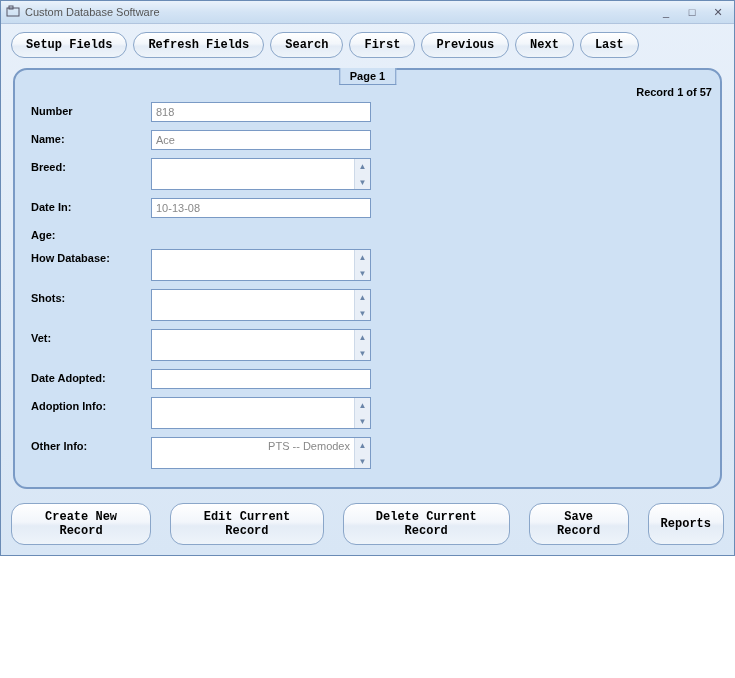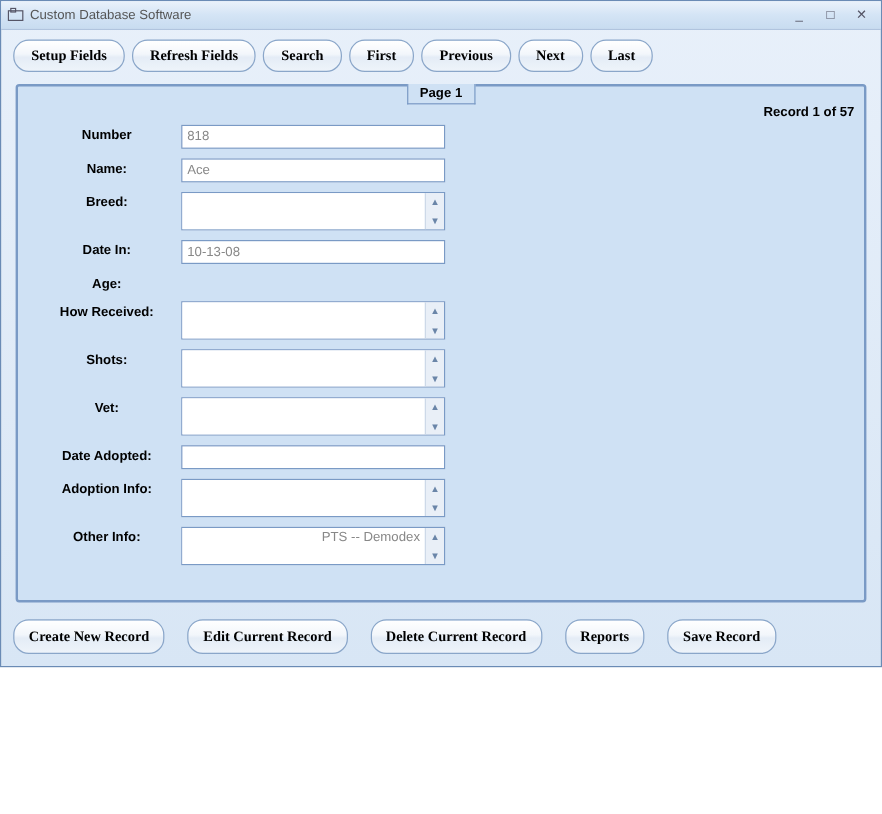--- a/index.html
+++ b/index.html
@@ -48,32 +48,32 @@
 .toolbar {
   padding: 8px 10px 4px 10px;
   display: flex;
   gap: 6px;
 }
 .btn {
   background: linear-gradient(to bottom, #ffffff 0%, #f2f6fb 45%, #e4ecf6 55%, #eef4fa 100%);
   border: 1px solid #8aa6c9;
   border-radius: 13px;
   padding: 5px 14px;
-  font-family: Liberation Serif, serif;
+  font-family: Liberation Mono, monospace;
   font-size: 12px;
   font-weight: bold;
   color: #000;
   cursor: pointer;
   min-height: 26px;
 }
 .content-frame {
   margin: 6px 12px 8px 12px;
   flex: 1;
   border: 2px solid #7a9ac5;
-  border-radius: 3px;
+  border-radius: 14px;
   background: #cfe1f4;
   position: relative;
   padding: 24px 16px 10px 16px;
 }
 .page-tab {
   position: absolute;
   top: -2px;
   left: 50%;
   transform: translateX(-50%);
   background: #cfe1f4;
@@ -93,21 +93,21 @@
 .form-area {
   margin-top: 8px;
 }
 .form-row {
   display: flex;
   align-items: flex-start;
   margin-bottom: 8px;
 }
 .form-label {
   width: 120px;
-  text-align: center;
+  text-align: left;
   padding-right: 4px;
   padding-top: 3px;
   font-size: 11px;
   font-weight: bold;
 }
 .text-input {
   width: 220px;
   height: 20px;
   border: 1px solid #7a9ac5;
   background: #ffffff;
@@ -218,21 +218,21 @@
       <div class="form-row">
         <div class="form-label">Date In:</div>
         <input class="text-input" value="10-13-08" style="">
       </div>
 
       <div class="form-row">
         <div class="form-label">Age:</div>
       </div>
 
       <div class="form-row">
-        <div class="form-label">How Received:</div>
+        <div class="form-label">How Database:</div>
         <div class="textarea-wrap">
           <textarea class="textarea-input" style=""></textarea>
           <div class="scroll-stub">
             <div class="scroll-arrow">▲</div>
             <div class="scroll-arrow">▼</div>
           </div>
         </div>
       </div>
 
       <div class="form-row">
@@ -285,17 +285,17 @@
       </div>
 
 
     </div>
   </div>
 
   <div class="bottom-toolbar">
     <button class="btn">Create New Record</button>
     <button class="btn">Edit Current Record</button>
     <button class="btn">Delete Current Record</button>
+    <button class="btn">Save Record</button>
     <button class="btn">Reports</button>
-    <button class="btn">Save Record</button>
   </div>
 
 </div>
 
 </body></html>

